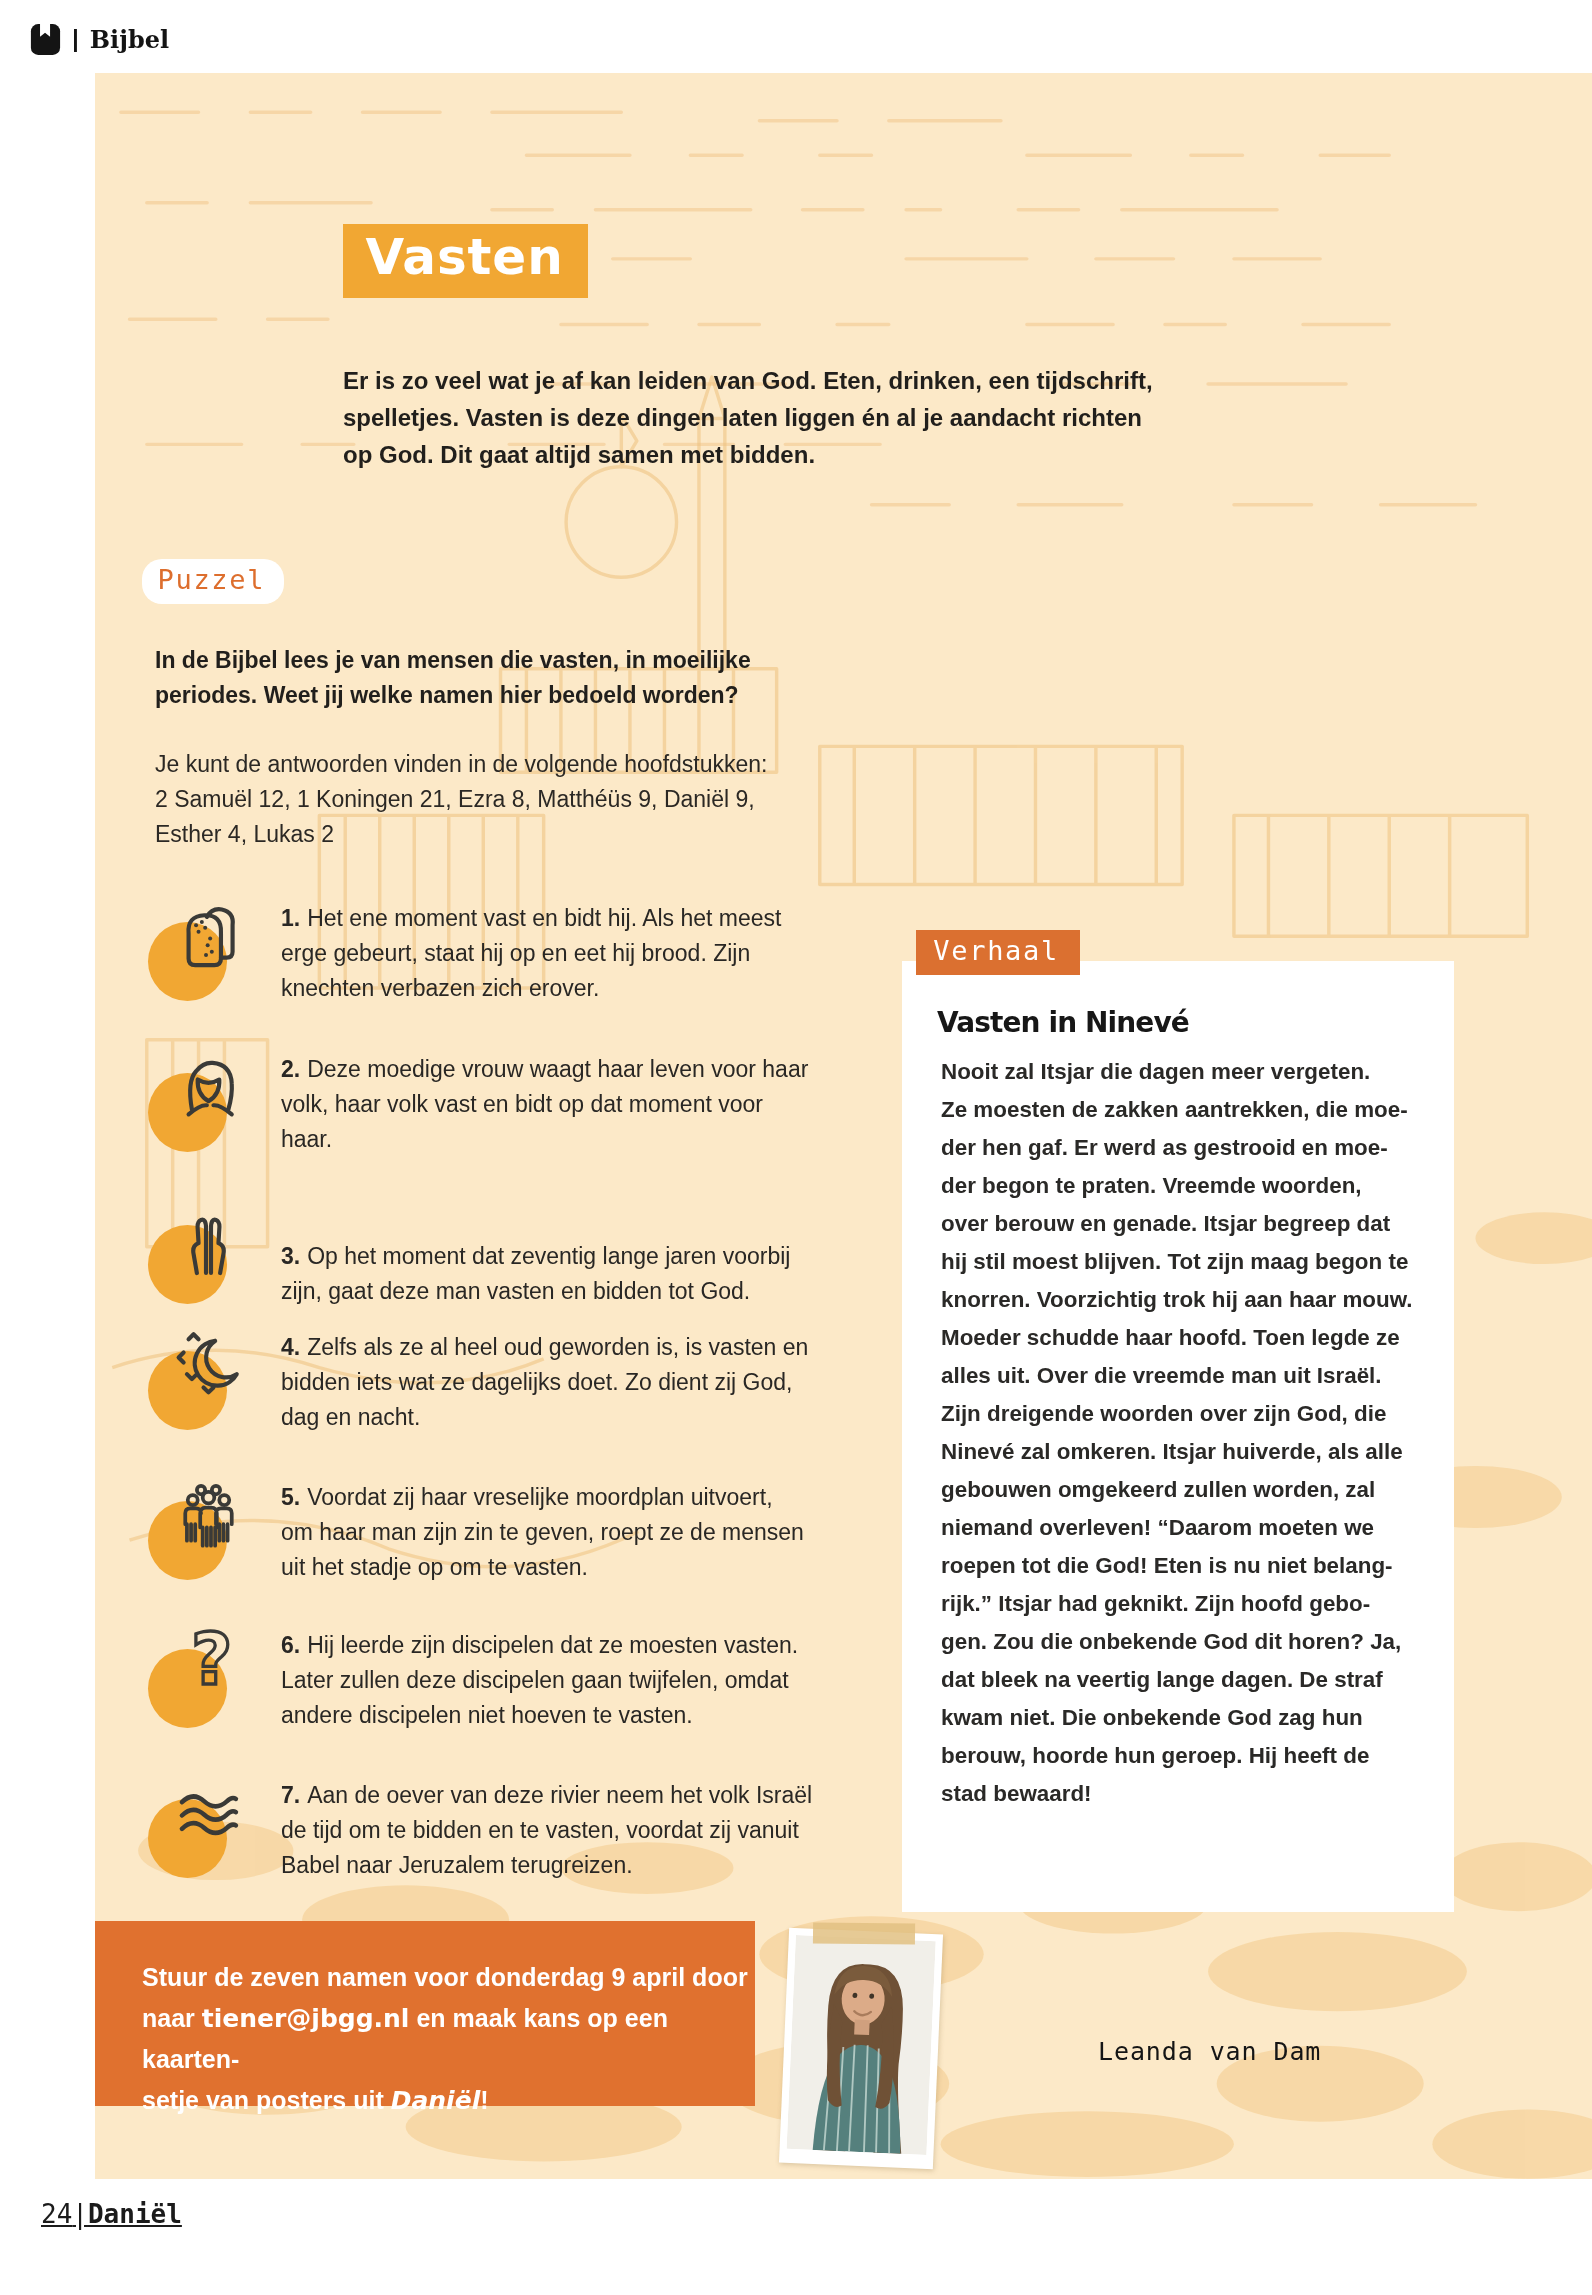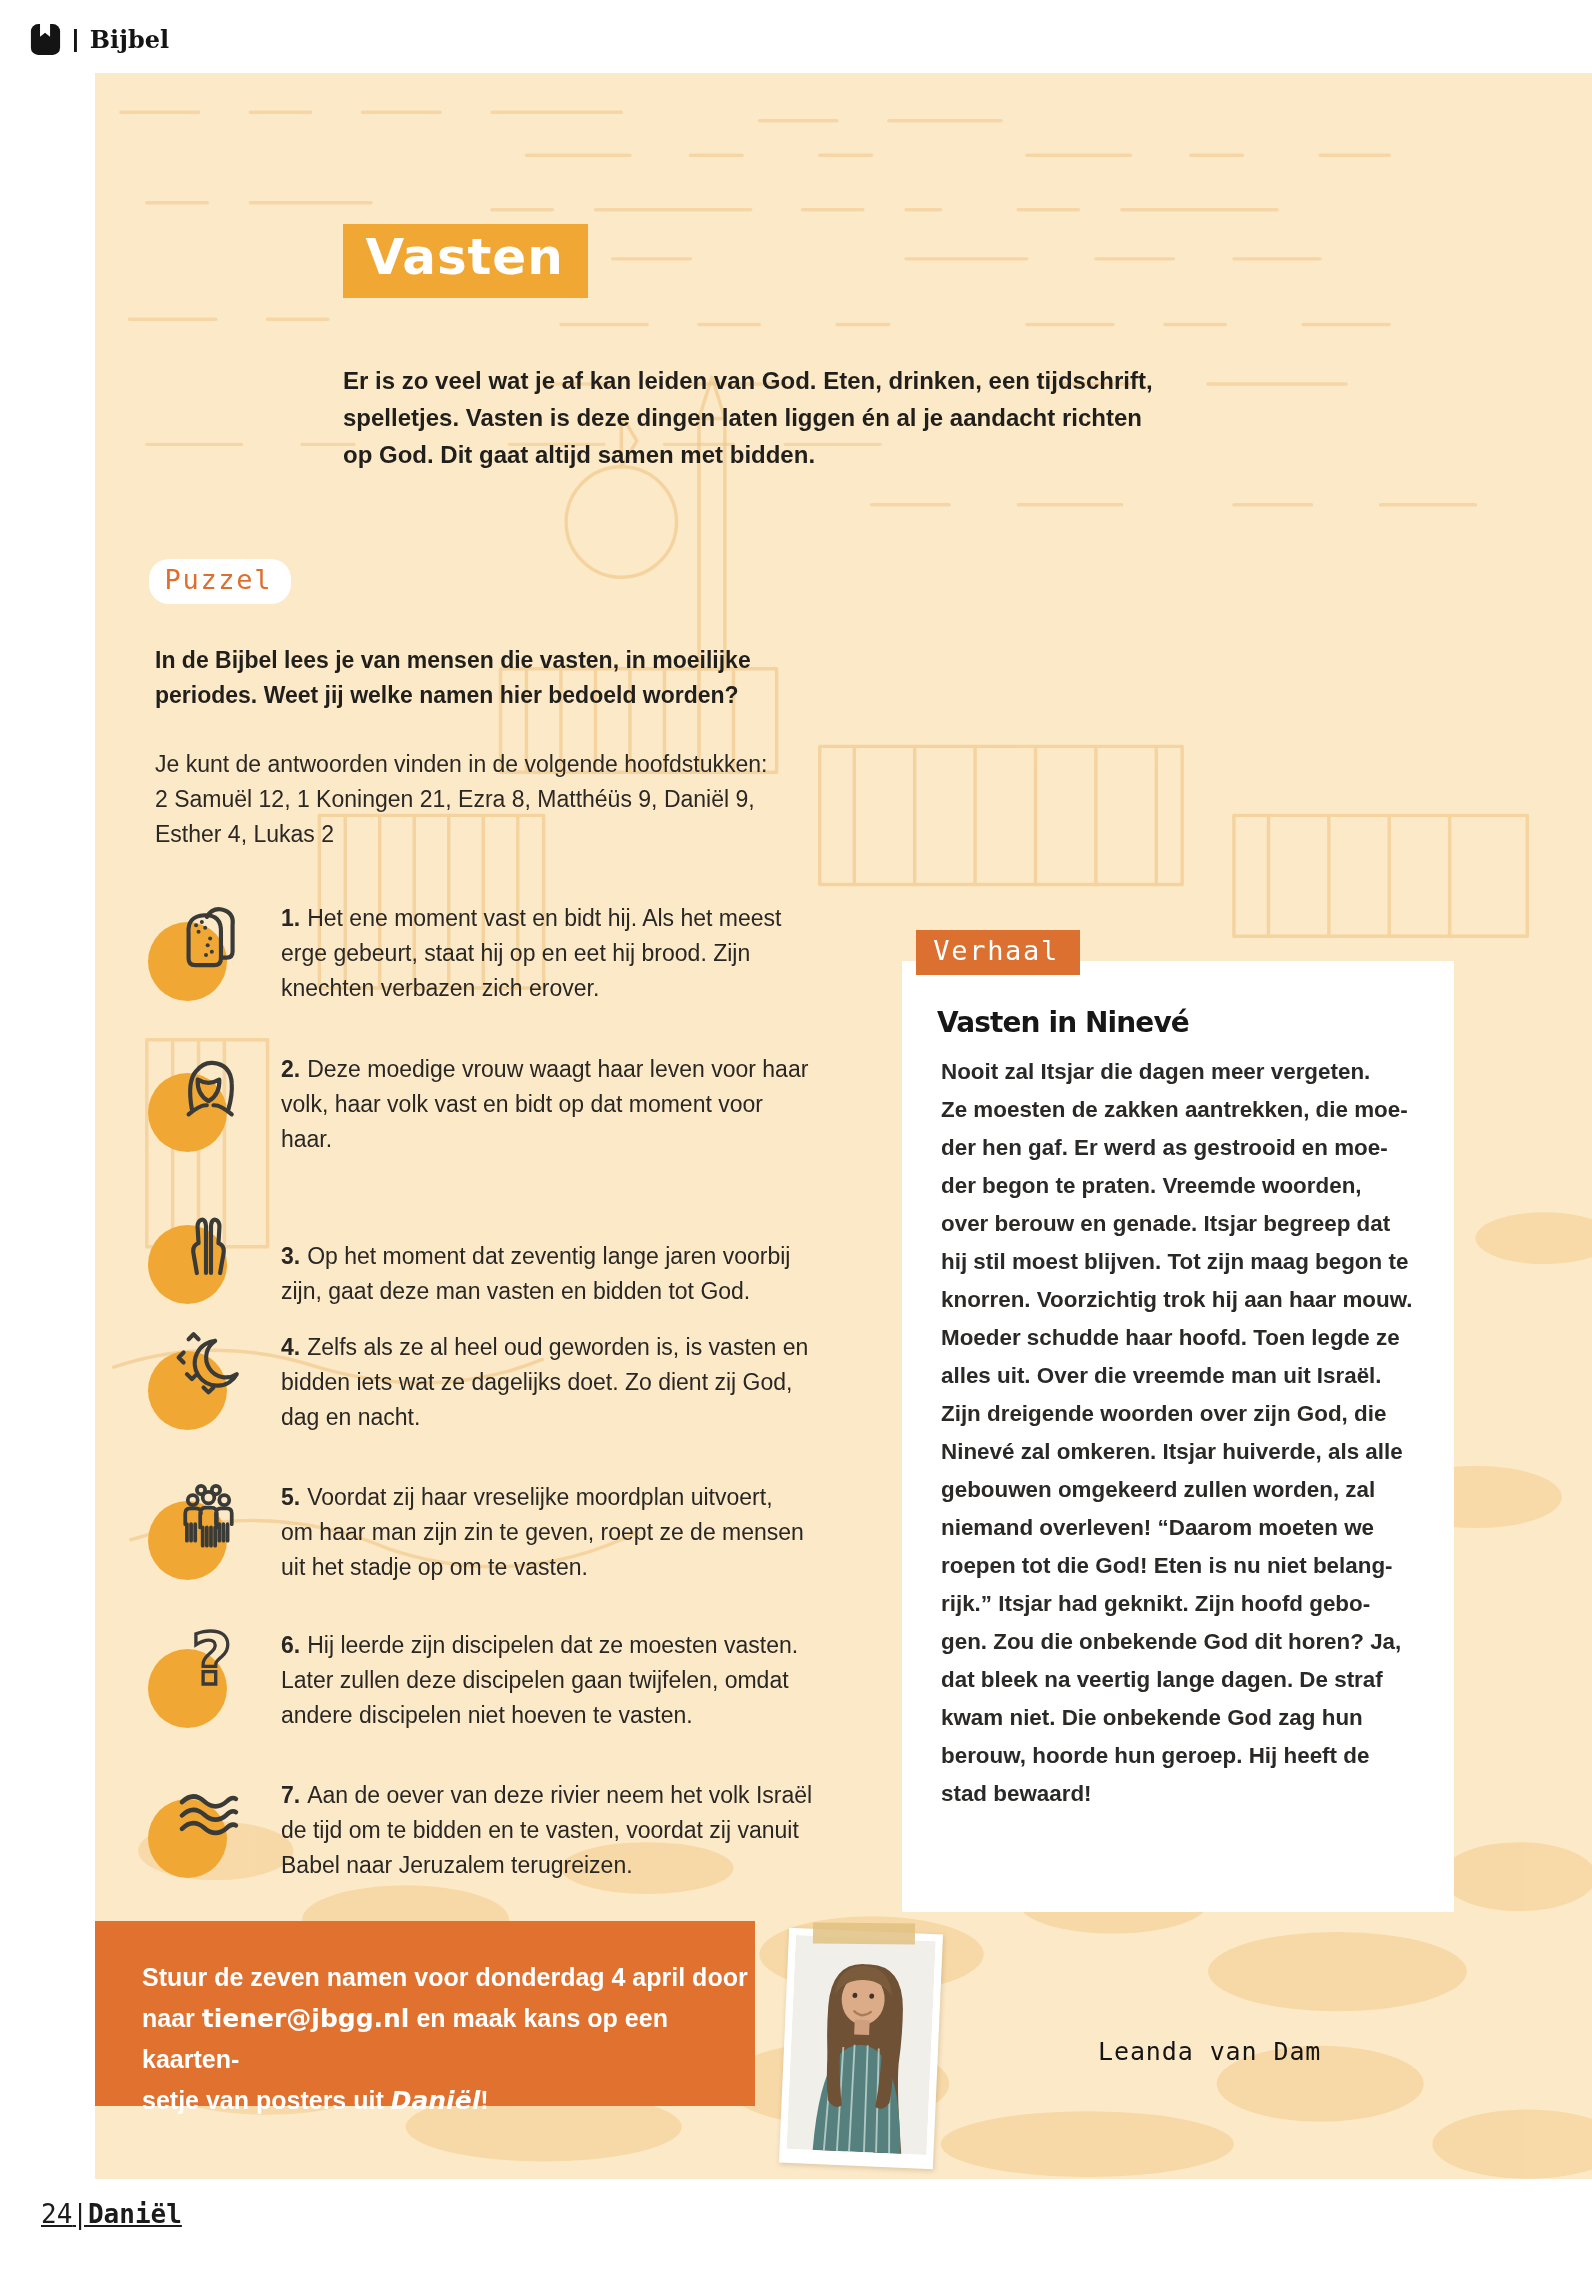--- a/index.html
+++ b/index.html
@@ -20,21 +20,21 @@
 
   
   .title-box{position:absolute;left:343px;top:224px;background:#f1a733;color:#ffffff;
              font-family:"DejaVu Sans",sans-serif;font-weight:bold;font-size:50px;
              padding:3.5px 24px 12px 22.4px;letter-spacing:0.9px;}
   .hero-intro{position:absolute;left:343px;top:362px;font-weight:bold;font-size:24px;
               line-height:37px;color:#211f1c;white-space:pre-line;}
 
   
   .badge{font-family:"DejaVu Sans Mono",monospace;font-size:27px;letter-spacing:1.7px;}
-  .puzzel-badge{position:absolute;left:149px;top:559px;background:#ffffff;color:#dd6e2d;
+  .puzzel-badge{position:absolute;left:142px;top:559px;background:#ffffff;color:#dd6e2d;
                 padding:5.2px 19px 8.6px 15.5px;border-radius:20px;}
   .verhaal-badge{position:absolute;left:916px;top:930px;background:#db7030;color:#ffffff;
                  padding:5.2px 21px 8.6px 17.3px;z-index:3;}
 
   
   .puzzle-intro{position:absolute;left:155px;top:643px;font-weight:bold;font-size:23px;
                 line-height:35px;color:#211f1c;white-space:pre-line;}
   .puzzle-hint{position:absolute;left:155px;top:747px;font-size:23px;line-height:35px;
                color:#2b2824;white-space:pre-line;}
   .item{position:absolute;left:148px;display:flex;gap:31px;align-items:flex-end;}
@@ -269,21 +269,21 @@
 roepen tot die God! Eten is nu niet belang-
 rijk.” Itsjar had geknikt. Zijn hoofd gebo-
 gen. Zou die onbekende God dit horen? Ja,
 dat bleek na veertig lange dagen. De straf
 kwam niet. Die onbekende God zag hun
 berouw, hoorde hun geroep. Hij heeft de
 stad bewaard!</p>
   </div>
 
   <div class="cta-box">
-    <div class="cta-line"><span>Stuur de zeven namen voor donderdag 4 april door</span></div>
+    <div class="cta-line"><span>Stuur de zeven namen voor donderdag 9 april door</span></div>
     <div class="cta-line"><span>naar </span><span class="email">tiener@jbgg.nl</span><span> en maak kans op een kaarten-</span></div>
     <div class="cta-line"><span>setje van posters uit </span><span class="mag">Daniël</span><span>!</span></div>
   </div>
 
   <div class="polaroid">
     <div class="tape"></div>
     <svg class="photo" viewBox="0 0 150 230" preserveAspectRatio="none">
       <rect width="150" height="230" fill="#f1efe9"></rect>
       <path d="M75 28 q-35 0 -37 46 q-1 28 2 60 q1 28 -7 96 h30 q-4 -44 0 -64 h30 q4 20 0 64 h30 q-8 -68 -7 -96 q3 -32 2 -60 q-2 -46 -37 -46 z" fill="#6f5136"></path>
       <ellipse cx="75" cy="66" rx="23" ry="27" fill="#dcab88"></ellipse>

